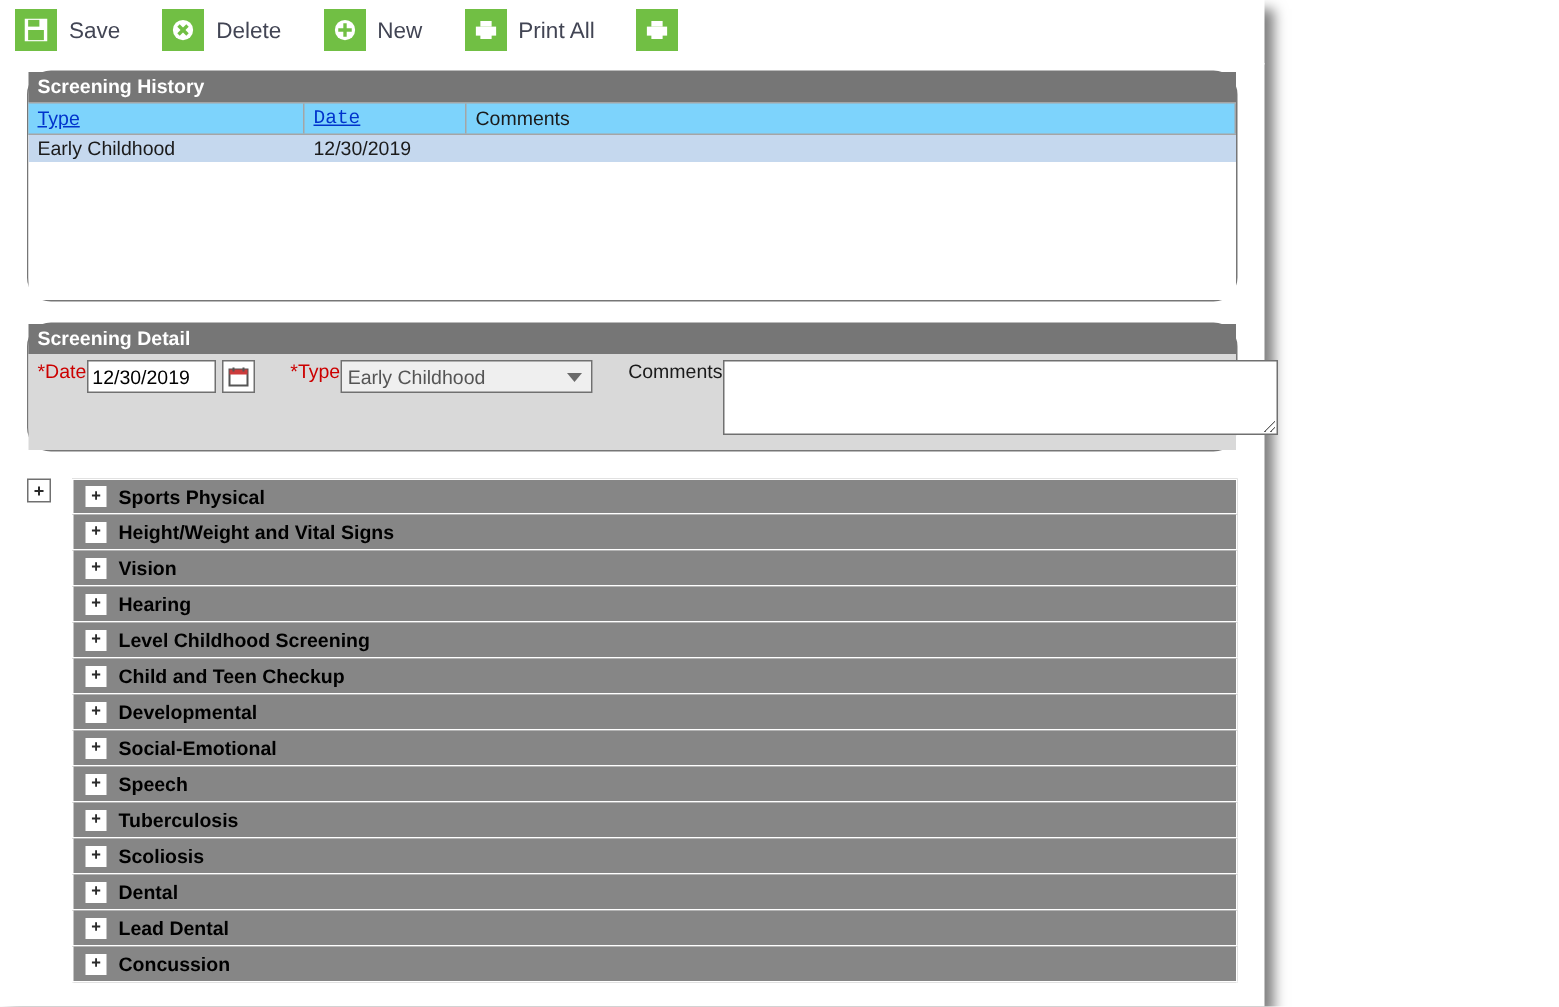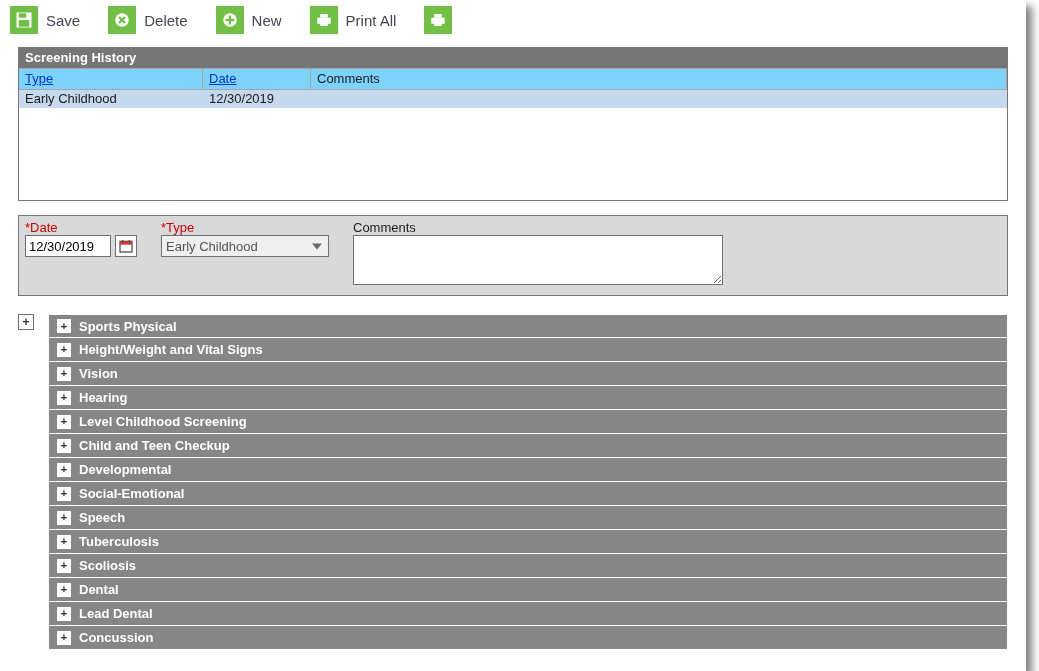--- a/index.html
+++ b/index.html
@@ -1,60 +1,60 @@
 <!DOCTYPE html>
 <html><head>
 <meta charset="utf-8">
 <style>
   * { box-sizing: border-box; }
   html, body { margin:0; padding:0; font-family: Arial, Helvetica, sans-serif; font-size:13px; background:#fff; }
-  .page { width:1026px; height:671px; background:#fff; position:relative; box-shadow: 6px 6px 8px rgba(0,0,0,0.5); }
+  .page { width:843px; height:671px; background:#fff; position:relative; box-shadow: 6px 6px 8px rgba(0,0,0,0.5); }
   .toolbar { display:flex; align-items:center; padding:6px 10px 8px 10px; gap:28px; border-bottom:1px solid #fff; }
   .tool-btn { display:flex; align-items:center; gap:8px; cursor:pointer; }
   .tool-btn .icon-sq { width:28px; height:28px; background:#71bf44; display:flex; align-items:center; justify-content:center; }
   .tool-btn .lbl { color:#424554; font-size:15px; }
   .icon-sq svg { display:block; }
   .content { padding:0 18px 12px 18px; }
-  .section { margin-top:4px; }
+  .section { margin-top:4px;border-radius:16px; }
   .section-title-bar { background:#767676; color:#fff; font-weight:bold; font-size:13px; padding:2px 6px 3px 6px; }
   .history-box { border:1px solid #767676; }
   .history-head { display:flex; background:#7dd3fc; border-top:1px solid #a5a5a5; border-bottom:1px solid #a5a5a5; }
   .history-head .hcol { padding:2px 6px 3px 6px; border-right:1px solid #a5a5a5; font-size:13px; }
   .history-head .hcol.link { color:#0033cc; text-decoration:underline; cursor:pointer; }
   .hc-type { width:184px; }
-  .hc-date { width:108px; }
+  .hc-date { width:108px;font-family:Liberation Mono, monospace; }
   .hc-comm { flex:1; color:#1b1b1b; }
   .history-body { height:110px; background:#fff; overflow:auto; }
   .hrow { display:flex; font-size:13px; cursor:pointer; }
   .hrow.sel { background:#c5d8ee; }
   .hcell { padding:1px 6px 2px 6px; color:#1b1b1b; }
   .hcell.type { width:184px; }
   .hcell.date { width:108px; }
   .hcell.comm { flex:1; }
 
   .detail-box { border:1px solid #767676; margin-top:14px; }
   .detail-body { background:#d9d9d9; padding:4px 6px 10px 6px; display:flex; gap:24px; align-items:flex-start; }
-  .fld { display:flex; flex-direction:column; }
+  .fld { display:flex; flex-direction:row; }
   .fld .flabel { color:#cc0000; font-size:13px; }
   .fld .flabel.black { color:#1b1b1b; }
   .date-row { display:flex; align-items:center; gap:4px; }
   .date-input { width:86px; height:22px; border:1px solid #707070; padding:1px 3px; font-family:inherit; font-size:13px; background:#fff; }
   .cal-icon { width:22px; height:22px; border:1px solid #707070; background:#fff; display:flex; align-items:center; justify-content:center; cursor:pointer; }
   .type-select { width:168px; height:22px; border:1px solid #707070; background:#efefef; padding:0 18px 0 4px; font-family:inherit; font-size:13px; color:#555; position:relative; display:flex; align-items:center; cursor:pointer; }
   .type-select::after { content:""; position:absolute; right:6px; top:50%; transform:translateY(-40%); border-left:5px solid transparent; border-right:5px solid transparent; border-top:6px solid #6a6a6a; }
   .comments-ta { width:370px; height:50px; border:1px solid #707070; font-family:inherit; font-size:13px; padding:3px; resize:both; background:#fff; }
 
   .acc-area { margin-top:18px; display:flex; gap:10px; }
   .acc-left { width:20px; padding-top:0; }
   .expand-all { width:16px; height:16px; background:#fff; border:1px solid #707070; display:flex; align-items:center; justify-content:center; font-size:12px; font-weight:bold; color:#2a2a2a; cursor:pointer; line-height:1; }
   .acc-right { flex:1; }
   .acc-item { background:#868686; border:1px solid #fff; border-top:none; height:24px; display:flex; align-items:center; padding:0 8px; gap:8px; cursor:pointer; }
   .acc-item:first-child { border-top:1px solid #fff; }
   .acc-plus { width:14px; height:14px; background:#fff; color:#2a2a2a; display:flex; align-items:center; justify-content:center; font-size:11px; font-weight:bold; line-height:1; }
-  .acc-label { color:#ffffff; font-weight:bold; font-size:13px; }
+  .acc-label { color:#000000; font-weight:bold; font-size:13px; }
 </style>
 </head>
 <body>
 
 <div class="page">
 
   <div class="toolbar">
     <div class="tool-btn">
       <div class="icon-sq">
         <svg width="18" height="18" viewBox="0 0 24 24">
@@ -118,20 +118,21 @@
       <div class="history-body">
         <div class="hrow sel">
           <div class="hcell type">Early Childhood</div>
           <div class="hcell date">12/30/2019</div>
           <div class="hcell comm"></div>
         </div>
       </div>
     </div>
 
     <div class="section detail-box">
+      <div class="section-title-bar">Screening Detail</div>
       <div class="detail-body">
         <div class="fld">
           <span class="flabel">*Date</span>
           <div class="date-row">
             <input class="date-input" value="12/30/2019" style="">
             <div class="cal-icon">
               <svg width="16" height="16" viewBox="0 0 24 24">
                   <rect x="3" y="5" width="18" height="16" fill="none" stroke="#555" stroke-width="2"></rect>
                   <rect x="3" y="5" width="18" height="5" fill="#cc3b3b"></rect>
                   <line x1="7" y1="3" x2="7" y2="7" stroke="#555" stroke-width="2"></line>

